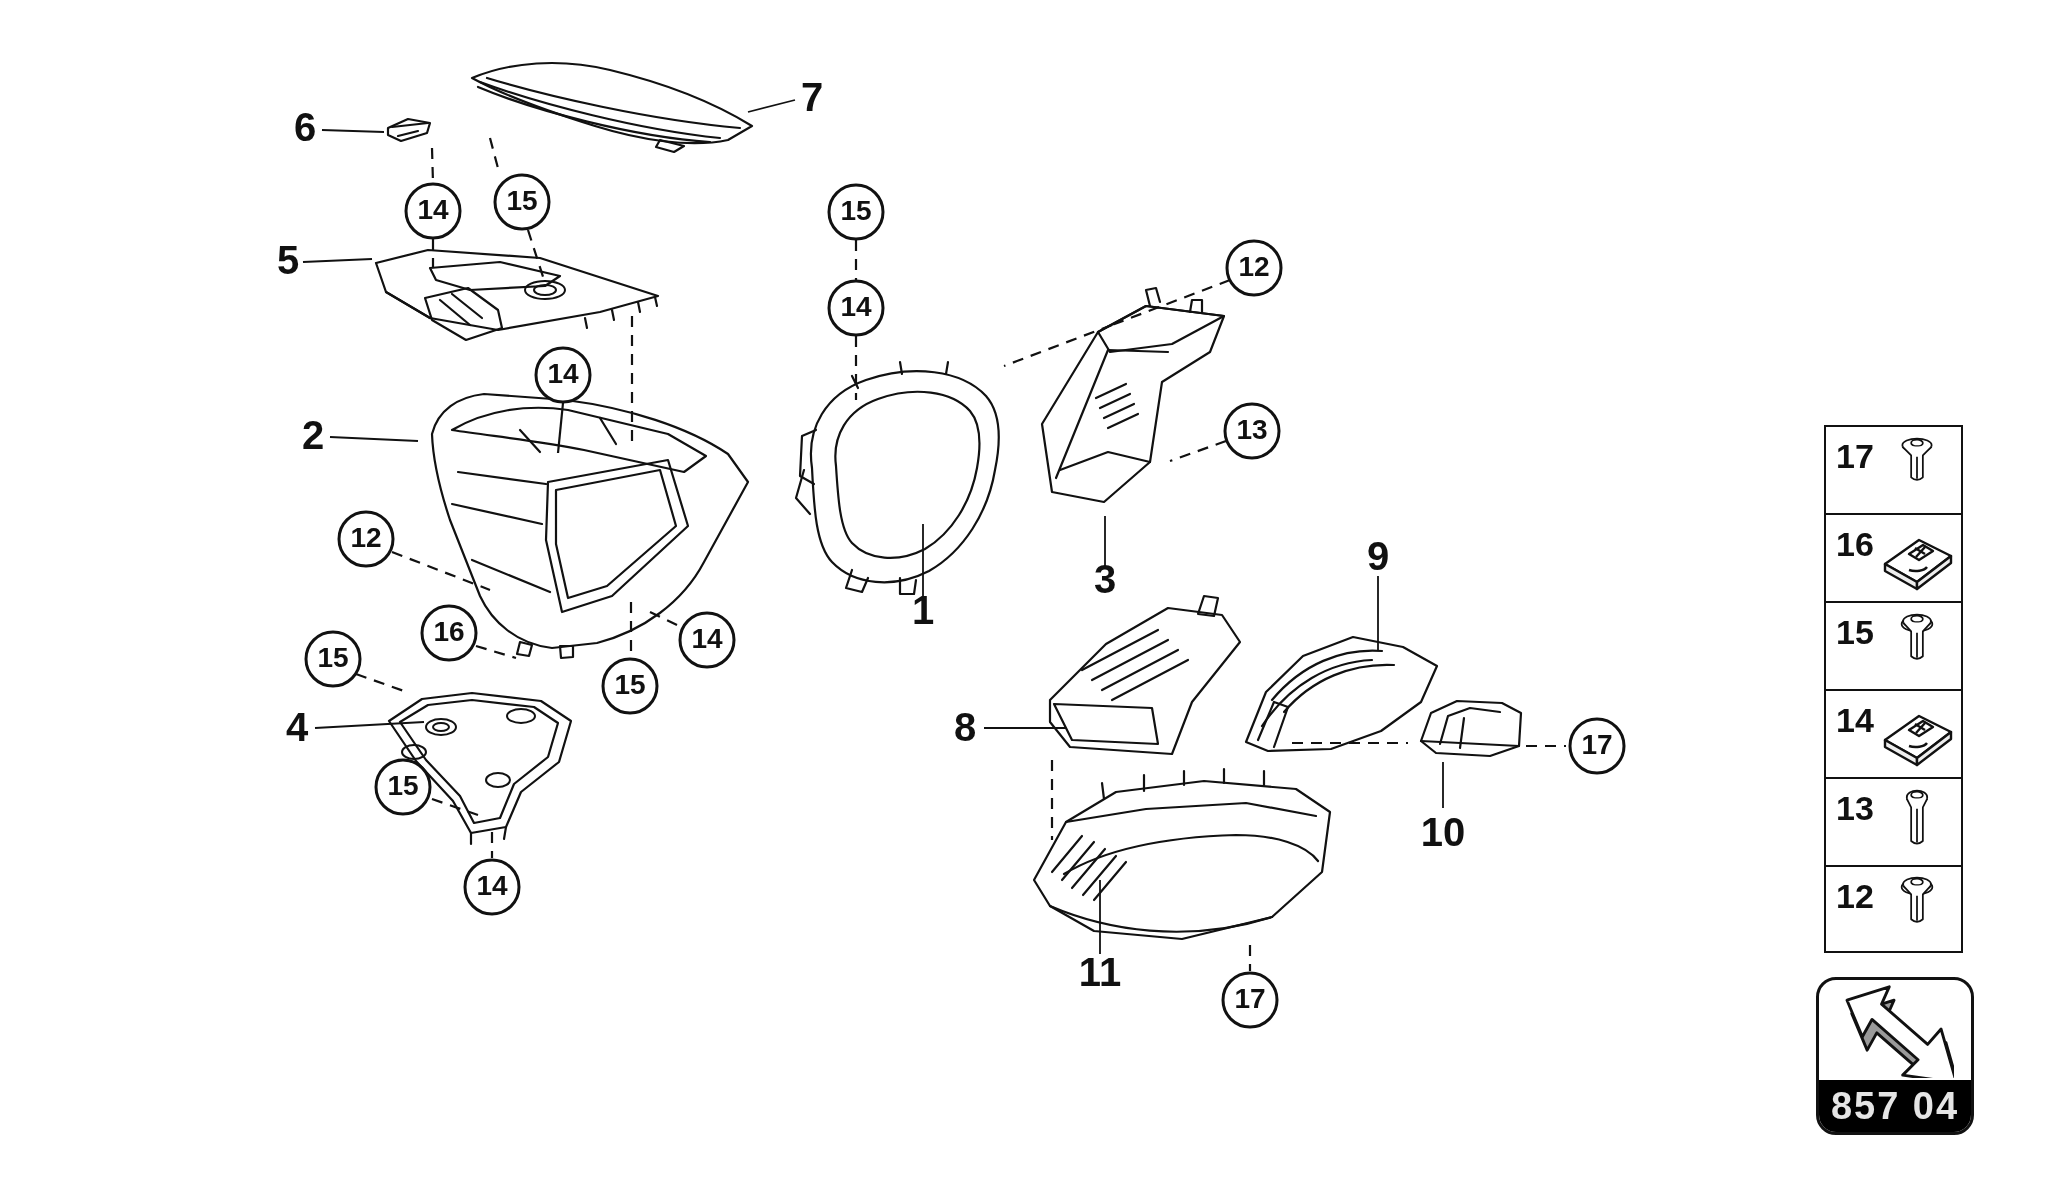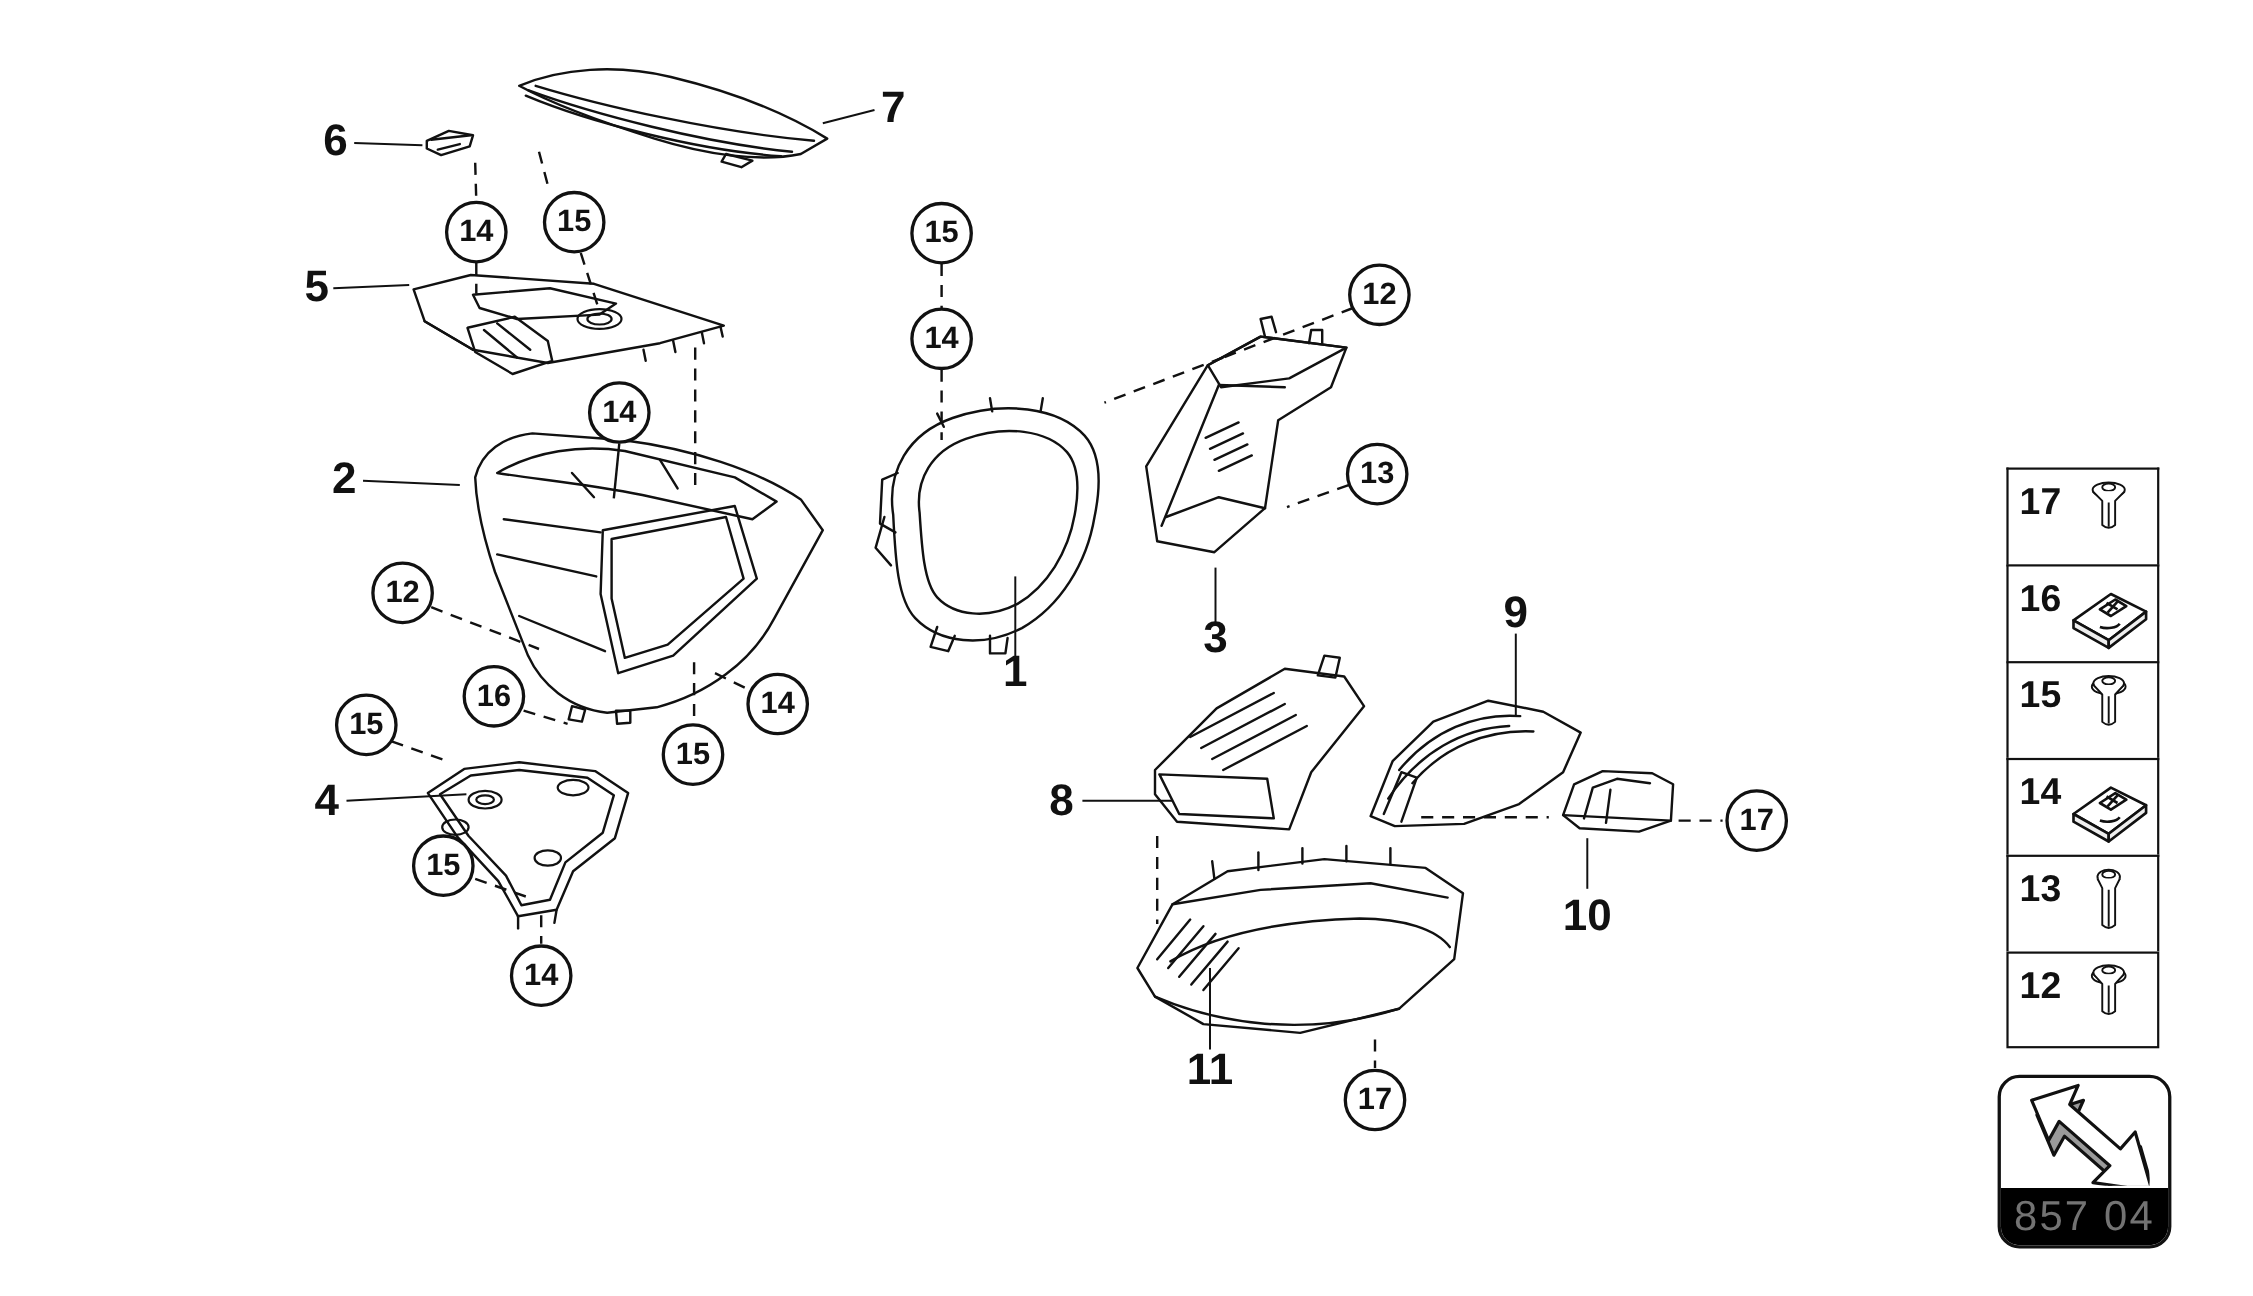--- a/index.html
+++ b/index.html
@@ -13,22 +13,22 @@
   .legend-cell{box-sizing:border-box;width:139px;height:88px;border:2.5px solid #111;
                border-bottom:none;background:#fff;display:flex;align-items:flex-start;}
   .legend-cell:last-child{border-bottom:2.5px solid #111;}
   .legend-num{font-size:34px;font-weight:bold;line-height:1;margin:12px 0 0 10px;}
   .legend-icon{flex:1;display:flex;align-items:center;justify-content:center;height:100%;}
   
   #badge{position:absolute;left:1816px;top:977px;width:158px;height:158px;box-sizing:border-box;
          border:3.5px solid #111;border-radius:20px;background:#fff;overflow:hidden;
          display:flex;flex-direction:column;}
   #badge .arrow-area{flex:1;display:flex;align-items:center;justify-content:center;}
-  #badge .code-strip{height:52px;background:#000;color:#737373;display:flex;align-items:center;
-         justify-content:center;font-size:38px;font-weight:normal;letter-spacing:2px;}
+  #badge .code-strip{height:52px;background:#000;color:#e5e5e5;display:flex;align-items:center;
+         justify-content:center;font-size:38px;font-weight:bold;letter-spacing:2px;}
 </style>
 </head>
 <body>
 
 <div id="stage">
   <svg id="diagram" width="2048" height="1178" viewBox="0 0 2048 1178">
     <g id="artwork">
         <g>
           <path d="M472,78 C510,62 560,58 610,70 C660,82 710,100 752,126 L728,140 C690,148 640,140 595,126 C550,112 505,96 472,78 Z" fill="none" stroke="#111111" stroke-width="2.2" stroke-linejoin="round" stroke-linecap="round"></path>
           <path d="M480,82 C540,104 640,130 720,138" fill="none" stroke="#111111" stroke-width="2.2" stroke-linejoin="round" stroke-linecap="round"></path>

